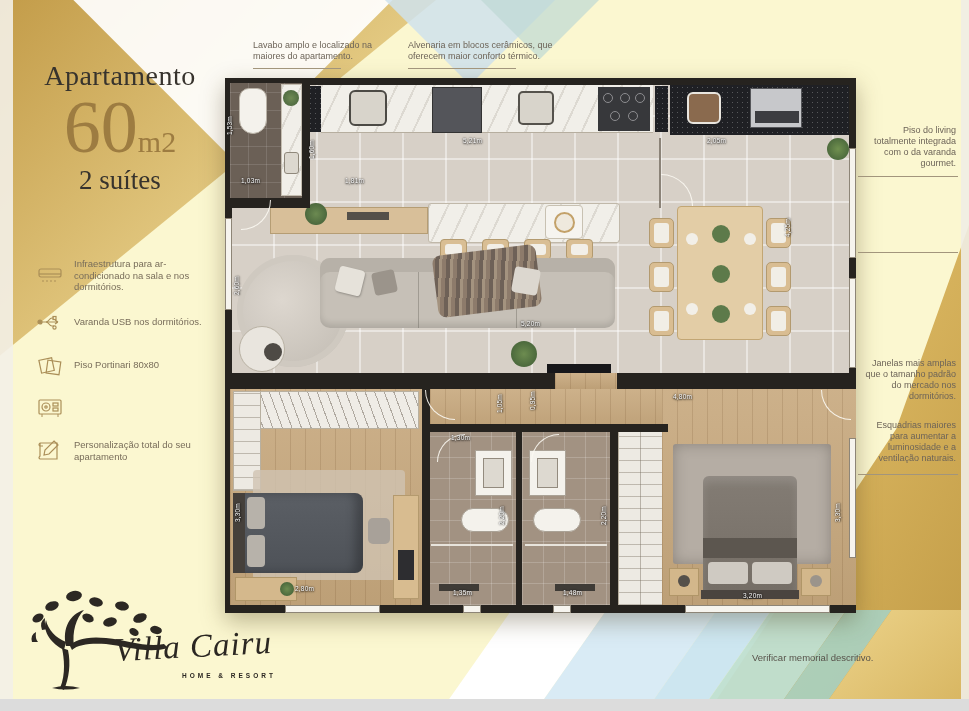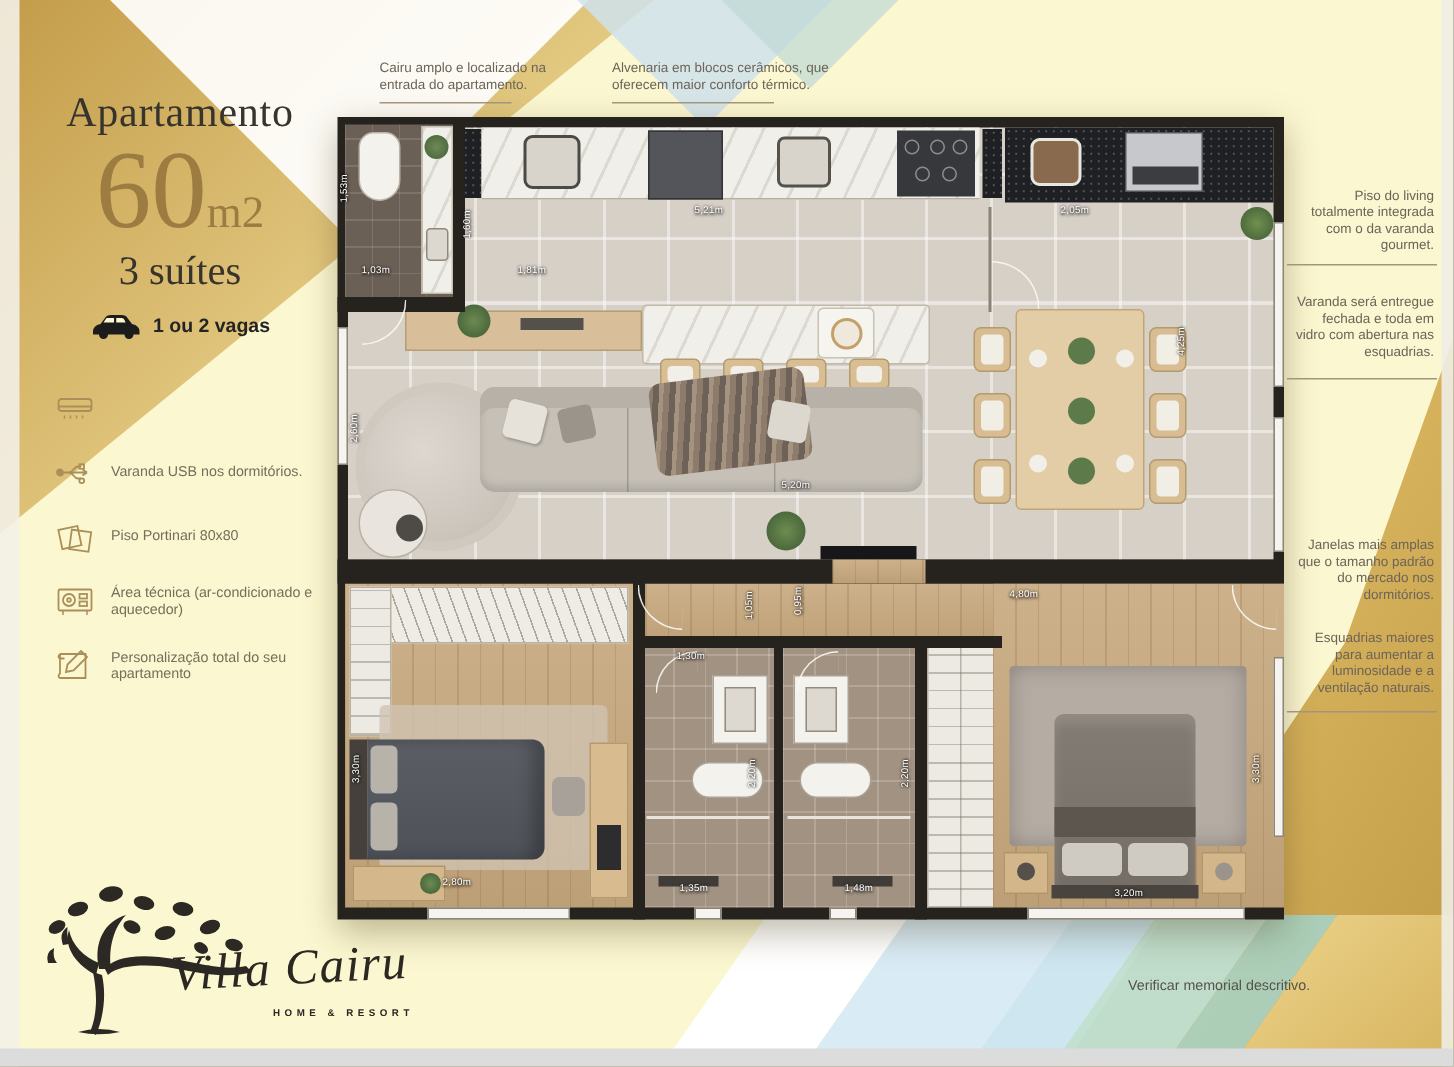--- a/index.html
+++ b/index.html
@@ -113,39 +113,31 @@
   </div>
   <div class="abs edge-l"></div>
   <div class="abs edge-r"></div>
   <div class="abs bar-b"></div>
 
   <div class="abs sidebar">
     <div class="apt-title">Apartamento</div>
     <div class="area-line">
       <span class="area-val">60</span><span class="area-unit">m2</span>
     </div>
-    <div class="suites">3 suítes</div>
-    <div class="parking">
-      <svg width="34" height="18" viewBox="0 0 34 18">
-        <path fill="#1c1c1c" d="M2 13 q0-4 5-5 l3-4 q1-2 4-2 h7 q3 0 4 2 l3 4 q5 1 5 5 v2 h-4 a3 3 0 0 1-6 0 h-11 a3 3 0 0 1-6 0 h-4 z"></path>
-        <path fill="#fbf7d0" d="M11 4 h5 v3 h-7 z M17.5 4 h3.5 q1.5 0 2 1.4 l0.7 1.6 h-6.2 z"></path>
-        <circle cx="9" cy="14.5" r="2.4" fill="#1c1c1c"></circle>
-          <circle cx="26" cy="14.5" r="2.4" fill="#1c1c1c"></circle>
-      </svg>
-      <span>1 ou 2 vagas</span>
-    </div>
+    <div class="suites">2 suítes</div>
   </div>
 
   <div class="abs features">
     <div class="feat">
       <svg width="28" height="28" viewBox="0 0 28 28" fill="none" stroke="#ab8f58" stroke-width="1.2">
         <rect x="3" y="8" width="22" height="8" rx="2"></rect>
           <path d="M3 13 h22"></path>
         <path d="M7 19 v2 M11 19 v2 M15 19 v2 M19 19 v2" stroke-width="1"></path>
       </svg>
+      <p>Infraestrutura para ar-condicionado na sala e nos dormitórios.</p>
     </div>
     <div class="feat">
       <svg width="28" height="28" viewBox="0 0 28 28" fill="none" stroke="#ab8f58" stroke-width="1.2">
         <circle cx="4" cy="14" r="2" fill="#ab8f58"></circle>
           <path d="M6 14 h16 m0 0 l-3-2 m3 2 l-3 2"></path>
         <path d="M10 14 c3 0 3-4 6-4 h2 M10 14 c3 0 3 4 6 4 h2"></path>
         <rect x="17" y="8.5" width="3" height="3"></rect>
           <circle cx="18.5" cy="19.5" r="1.6"></circle>
       </svg>
       <p>Varanda USB nos dormitórios.</p>
@@ -159,21 +151,20 @@
     </div>
     <div class="feat">
       <svg width="28" height="28" viewBox="0 0 28 28" fill="none" stroke="#ab8f58" stroke-width="1.2">
         <rect x="3" y="6" width="22" height="14" rx="1"></rect>
         <circle cx="10" cy="13" r="4"></circle>
           <circle cx="10" cy="13" r="1.2"></circle>
         <rect x="17" y="9" width="5" height="3"></rect>
           <rect x="17" y="14" width="5" height="3"></rect>
         <path d="M6 20 v3 M22 20 v3" stroke-width="1"></path>
       </svg>
-      <p>Área técnica (ar-condicionado e aquecedor)</p>
     </div>
     <div class="feat">
       <svg width="28" height="28" viewBox="0 0 28 28" fill="none" stroke="#ab8f58" stroke-width="1.2">
         <path d="M4 6 h17 v16 h-17 q-2-1 0-3 v-13"></path>
           <path d="M4 6 q-2 2 0 3 h3"></path>
         <path d="M18 4 l4 4 -9 9 -5 1 1-5 z"></path>
       </svg>
       <p>Personalização total do seu apartamento</p>
     </div>
   </div>
@@ -197,28 +188,27 @@
         <ellipse cx="118" cy="34" rx="7" ry="4.5" transform="rotate(-20 118 34)"></ellipse>
         <ellipse cx="134" cy="46" rx="6" ry="4" transform="rotate(15 134 46)"></ellipse>
         <ellipse cx="112" cy="48" rx="5" ry="3.5" transform="rotate(30 112 48)"></ellipse>
         <path d="M30 104 q14-4 28 0 q-14 3 -28 0 z"></path>
       </g>
     </svg>
     <div class="script">Villa Cairu</div>
     <div class="tag">HOME &amp; RESORT</div>
   </div>
 
-  <div class="ann" style="left:253px;top:40px;width:138px;">Cairu amplo e localizado na entrada do apartamento.</div>
+  <div class="ann" style="left:253px;top:40px;width:138px;">Lavabo amplo e localizado na maiores do apartamento.</div>
   <div class="lead" style="left:253px;top:68px;width:88px;"></div>
   <div class="ann" style="left:408px;top:40px;width:180px;">Alvenaria em blocos cerâmicos, que oferecem maior conforto térmico.</div>
   <div class="lead" style="left:408px;top:68px;width:108px;"></div>
 
   <div class="ann ann-r" style="left:860px;top:125px;width:96px;">Piso do living totalmente integrada com o da varanda gourmet.</div>
   <div class="lead" style="left:858px;top:176px;width:100px;"></div>
-  <div class="ann ann-r" style="left:860px;top:196px;width:96px;">Varanda será entregue fechada e toda em vidro com abertura nas esquadrias.</div>
   <div class="lead" style="left:858px;top:252px;width:100px;"></div>
   <div class="ann ann-r" style="left:860px;top:420px;width:96px;">Esquadrias maiores para aumentar a luminosidade e a ventilação naturais.</div>
   <div class="ann ann-r" style="left:860px;top:358px;width:96px;">Janelas mais amplas que o tamanho padrão do mercado nos dormitórios.</div>
   <div class="lead" style="left:858px;top:474px;width:100px;"></div>
 
   <div class="disclaimer">Verificar memorial descritivo.</div>
 
   <div class="abs plan">
 
     <div class="abs tile" style="left:7px;top:7px;width:617px;height:288px;"></div>

